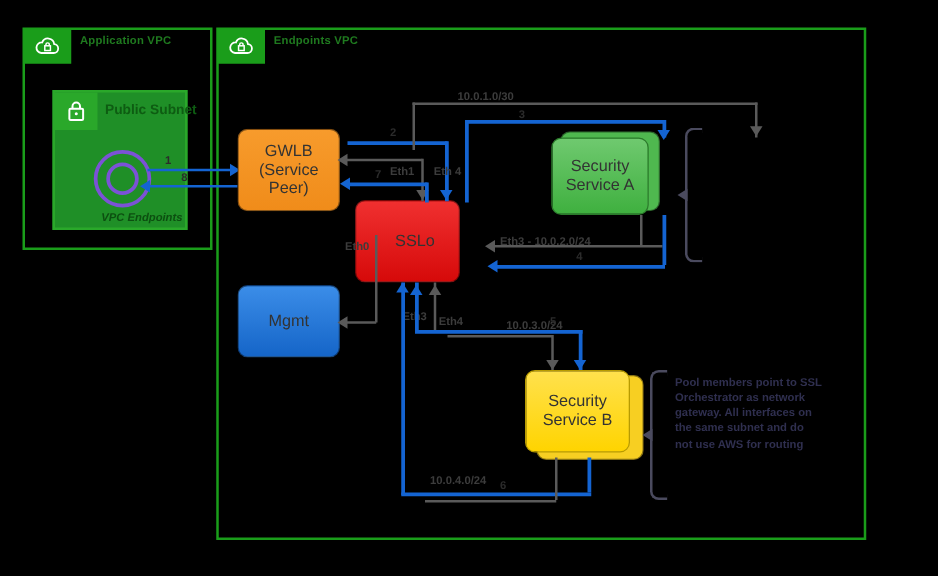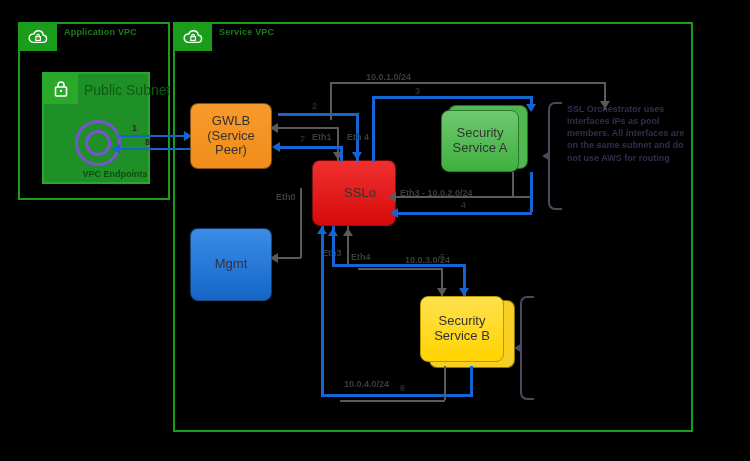--- a/index.html
+++ b/index.html
@@ -11,21 +11,21 @@
   .vpc{position:absolute;border:2px solid #1a9d1a;box-sizing:border-box;}
   .vpc-tab{position:absolute;top:-1px;left:-1px;width:38px;height:28px;
            background:#1a9d1a;display:flex;align-items:center;justify-content:center;}
   .vpc-title{position:absolute;top:3px;font-size:9px;color:#1f7a1f;font-weight:600;
              letter-spacing:.2px;white-space:nowrap;}
 
   
   .subnet{position:absolute;border:2px solid #2aa82a;background:#1f8f27;box-sizing:border-box;}
   .subnet-tab{position:absolute;top:0px;left:0px;width:34px;height:30px;
               background:#2aa82a;display:flex;align-items:center;justify-content:center;}
-  .subnet-title{position:absolute;top:8px;left:40px;font-size:14px;color:#0e5c12;font-weight:400;white-space:nowrap;}
+  .subnet-title{position:absolute;top:8px;left:40px;font-size:11px;color:#0e5c12;font-weight:700;white-space:nowrap;}
 
   
   .node{position:absolute;border-radius:8px;box-sizing:border-box;
         display:flex;align-items:center;justify-content:center;text-align:center;
         font-size:13px;color:#333;line-height:1.15;border:1px solid rgba(0,0,0,.45);}
   .node.gwlb{background:linear-gradient(180deg,#f79b2c,#f08c1a);}
   .node.sslo{background:linear-gradient(180deg,#f03030,#d60a0a);}
   .node.mgmt{background:linear-gradient(180deg,#3b8de8,#1565c8);}
   .node.svcA{background:linear-gradient(180deg,#6fc96f,#3fb03f);border-color:#2b7a2b;}
   .node.svcB{background:linear-gradient(180deg,#ffe14d,#ffd400);border-color:#b89b00;}
@@ -90,56 +90,56 @@
       <div class="subnet-tab">
         <svg width="18" height="20" viewBox="0 0 18 20" aria-hidden="true">
           <rect x="3.5" y="8" width="11" height="9" rx="1" fill="none" stroke="#fff" stroke-width="1.6"></rect>
           <path d="M6 8V6a3 3 0 0 1 6 0v2" fill="none" stroke="#fff" stroke-width="1.6"></path>
           <circle cx="9" cy="12" r="1.2" fill="#fff"></circle>
         </svg>
       </div>
       <div class="subnet-title">Public Subnet</div>
 
       <div class="ep-icon" style="left:31px;top:46px;"></div>
-      <div class="ep-label" style="left:23px;top:95px;width:96px;text-align:center;">VPC Endpoints</div>
+      <div class="ep-label" style="left:6px;top:95px;width:96px;text-align:right;font-style:italic;">VPC Endpoints</div>
     </div>
   </div>
 
   <div class="vpc" style="left:173px;top:22px;width:520px;height:410px;">
     <div class="vpc-tab">
       <svg width="22" height="18" viewBox="0 0 24 20" aria-hidden="true">
         <path d="M6.5 16h11a4 4 0 0 0 .4-7.98A5.5 5.5 0 0 0 7.3 6.6 4.2 4.2 0 0 0 6.5 16z" fill="none" stroke="#fff" stroke-width="1.6"></path>
         <rect x="9.6" y="9.6" width="5" height="4.2" fill="none" stroke="#fff" stroke-width="1.3"></rect>
         <path d="M10.6 9.6v-1.1a1.5 1.5 0 0 1 3 0v1.1" fill="none" stroke="#fff" stroke-width="1.3"></path>
       </svg>
     </div>
-    <div class="vpc-title" style="left:44px;">Service VPC</div>
+    <div class="vpc-title" style="left:44px;">Endpoints VPC</div>
   </div>
 
   <div class="wire blue h" style="left:118px;top:135px;width:72px;"></div>
   <div class="ah bl right" style="left:184px;top:131px;"></div>
   <div class="step" style="left:132px;top:123px;">1</div>
 
   <div class="wire blue h" style="left:118px;top:148px;width:72px;"></div>
   <div class="ah bl left" style="left:112px;top:144px;"></div>
   <div class="step" style="left:145px;top:137px;">8</div>
 
   <div class="node gwlb" style="left:190px;top:103px;width:82px;height:66px;">
     <div>
       <div>GWLB</div>
       <div>(Service</div>
       <div>Peer)</div>
     </div>
   </div>
 
-  <div class="node mgmt" style="left:190px;top:228px;width:82px;height:73px;">
+  <div class="node mgmt" style="left:190px;top:228px;width:82px;height:58px;">
     <span>Mgmt</span>
   </div>
 
-  <div class="node sslo" style="left:312px;top:160px;width:84px;height:66px;padding-left:12px;">
+  <div class="node sslo" style="left:284px;top:160px;width:84px;height:66px;padding-left:12px;">
     <span>SSLo</span>
   </div>
 
   <div class="stack a" style="left:448px;top:105px;width:78px;height:62px;"></div>
   <div class="node svcA" style="left:441px;top:110px;width:78px;height:62px;">
     <div>
       <div>Security</div>
       <div>Service A</div>
     </div>
   </div>
@@ -166,21 +166,21 @@
 
   <div class="wire blue thick h" style="left:278px;top:146px;width:64px;"></div>
   <div class="ah bl left" style="left:272px;top:142px;"></div>
   <div class="wire blue thick v" style="left:340px;top:146px;height:16px;"></div>
   <div class="step" style="left:300px;top:134px;">7</div>
 
   <div class="wire h" style="left:330px;top:82px;width:276px;"></div>
   <div class="wire v" style="left:330px;top:82px;height:38px;"></div>
   <div class="wire v" style="left:604px;top:82px;height:28px;"></div>
   <div class="ah down" style="left:600px;top:101px;"></div>
-  <div class="lbl" style="left:366px;top:72px;">10.0.1.0/24</div>
+  <div class="lbl" style="left:366px;top:72px;">10.0.1.0/30</div>
 
   <div class="wire blue thick v" style="left:372px;top:96px;height:66px;"></div>
   <div class="wire blue thick h" style="left:372px;top:96px;width:160px;"></div>
   <div class="wire blue thick v" style="left:530px;top:96px;height:14px;"></div>
   <div class="ah bl down" style="left:526px;top:104px;"></div>
   <div class="step" style="left:415px;top:86px;">3</div>
 
   <div class="wire h" style="left:394px;top:196px;width:136px;"></div>
   <div class="wire v" style="left:512px;top:172px;height:24px;"></div>
   <div class="ah left" style="left:388px;top:192px;"></div>
@@ -217,17 +217,17 @@
   <div class="ah bl up" style="left:317px;top:226px;"></div>
   <div class="wire blue thick h" style="left:321px;top:394px;width:152px;"></div>
   <div class="wire blue thick v" style="left:470px;top:366px;height:28px;"></div>
   <div class="lbl" style="left:344px;top:379px;">10.0.4.0/24</div>
   <div class="step" style="left:400px;top:383px;">6</div>
 
   <div class="wire h" style="left:340px;top:400px;width:105px;"></div>
   <div class="wire v" style="left:444px;top:366px;height:34px;"></div>
 
   <div class="brace" style="left:548px;top:102px;height:108px;"></div>
-  <div class="note" style="left:567px;top:103px;">SSL Orchestrator uses Interfaces IPs as pool members.  All interfaces are on the same subnet and do not use AWS for routing</div>
 
   <div class="brace" style="left:520px;top:296px;height:104px;"></div>
+  <div class="note" style="left:540px;top:300px;">Pool members point to SSL Orchestrator as network gateway. All interfaces on the same subnet and do not use AWS for routing</div>
 
 </div>
 
 </body></html>

